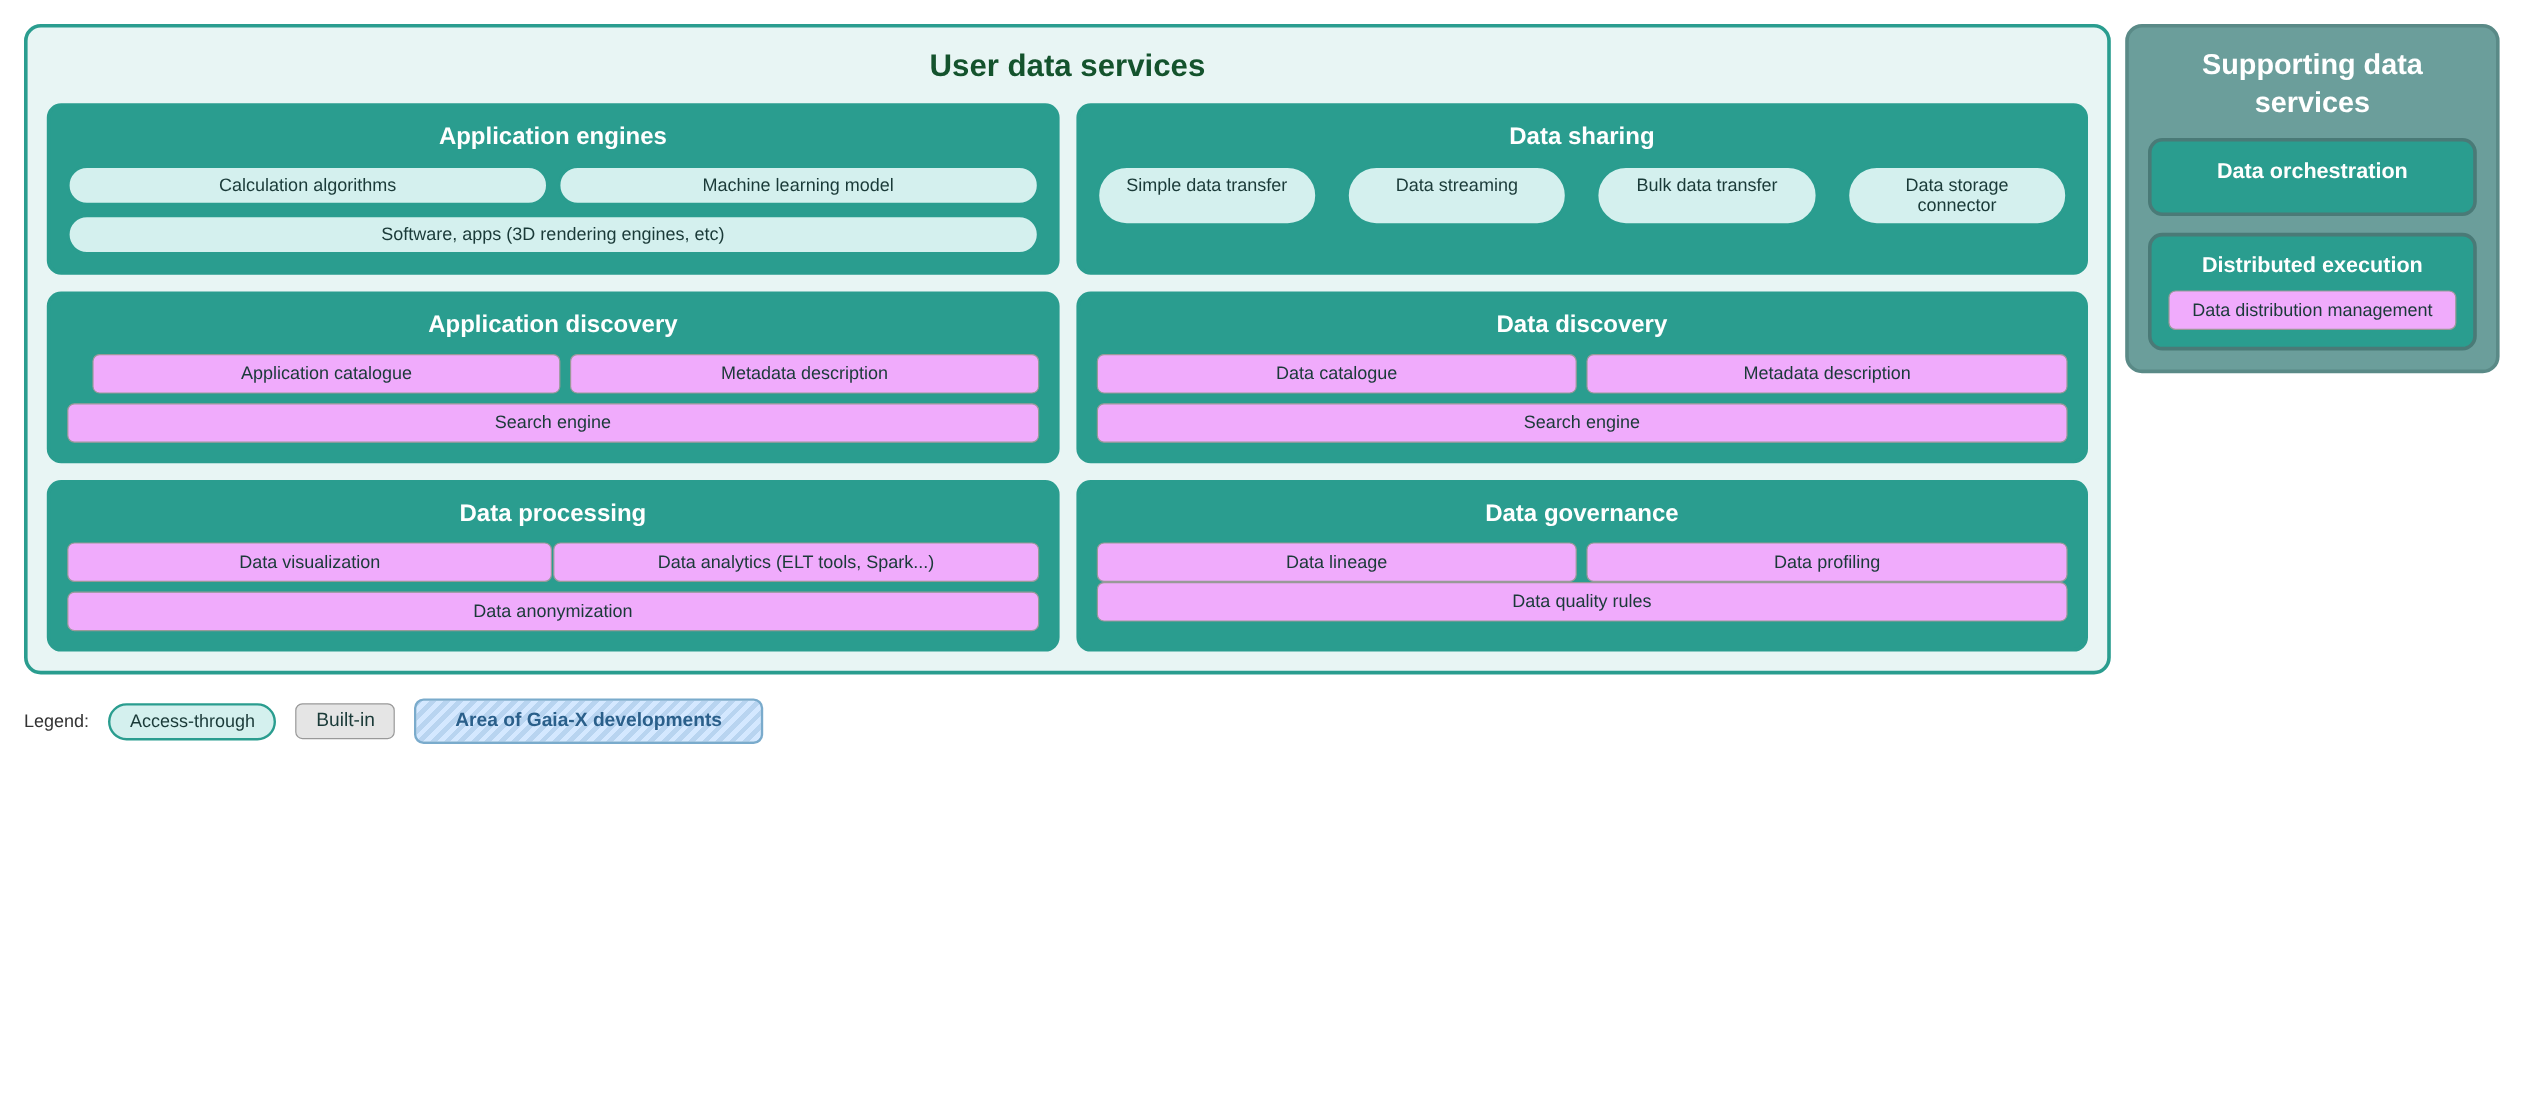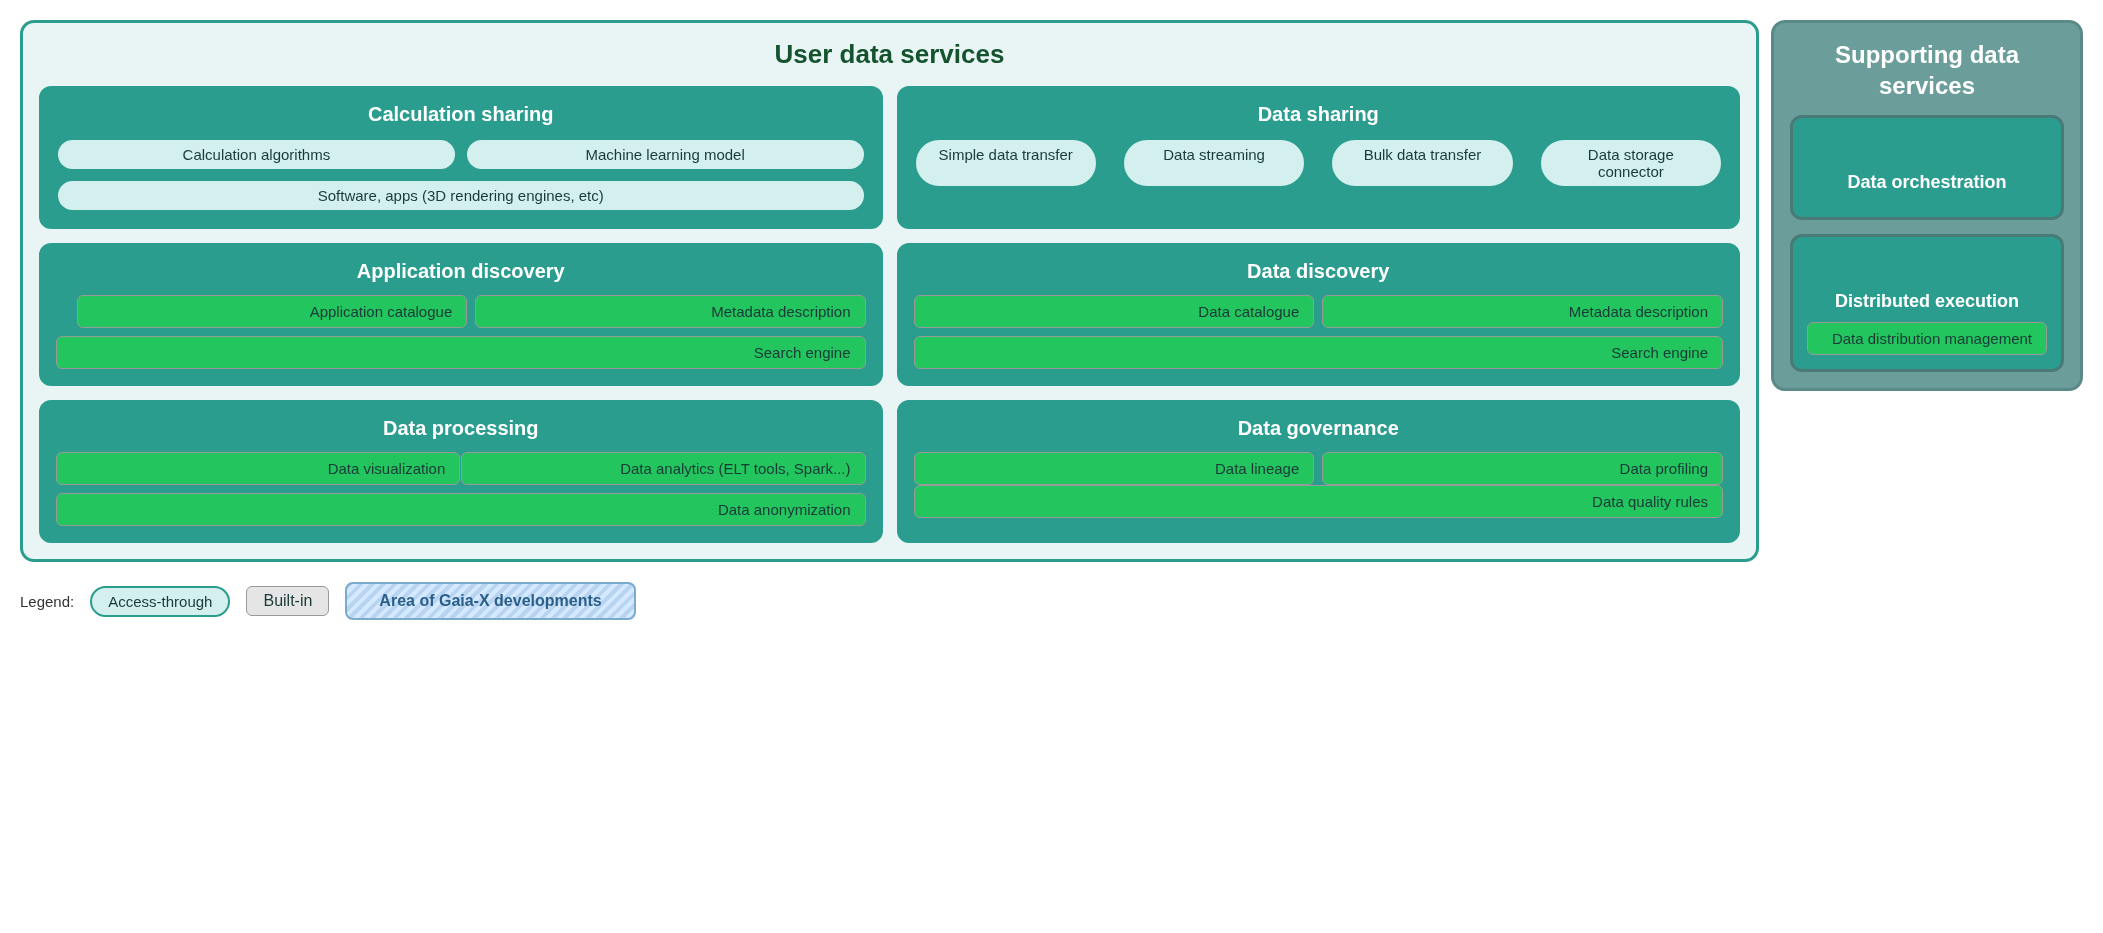--- a/index.html
+++ b/index.html
@@ -61,27 +61,27 @@
       background: #d4f0ee;
       border: 2px solid #2a9d8f;
       border-radius: 25px;
       padding: 6px 18px;
       font-size: 15px;
       color: #1a3a38;
       text-align: center;
     }
 
     .square-item {
-      background: #22c55e;
+      background: #f0abfc;
       border: 1.5px solid #999;
       border-radius: 6px;
       padding: 7px 14px;
       font-size: 15px;
       color: #1a3a38;
-      text-align: right;
+      text-align: center;
     }
 
     .full-width {
       width: 100%;
     }
 
     
     .app-sharing-items {
       display: grid;
       grid-template-columns: 1fr 1fr;
@@ -170,21 +170,20 @@
       background: #2a9d8f;
       padding: 14px;
     }
 
     .supporting-panel-title {
       text-align: center;
       font-size: 18px;
       font-weight: bold;
       color: #fff;
       margin-bottom: 10px;
-      margin-top: 40px;
     }
 
     
     .legend {
       display: flex;
       align-items: center;
       gap: 16px;
       margin-top: 20px;
       font-size: 15px;
       color: #333;
@@ -233,21 +232,21 @@
 <body>
 
 <div class="main-container">
 
   <div class="user-data-services">
     <div class="user-data-services-title">User data services</div>
 
     <div class="services-grid">
 
       <div class="service-panel">
-        <div class="service-panel-title">Calculation sharing</div>
+        <div class="service-panel-title">Application engines</div>
         <div class="app-sharing-items">
           <div class="pill-item">Calculation algorithms</div>
           <div class="pill-item">Machine learning model</div>
         </div>
         <div class="app-sharing-bottom">
           <div class="pill-item full-width">Software, apps (3D rendering engines, etc)</div>
         </div>
       </div>
 
       <div class="service-panel">

